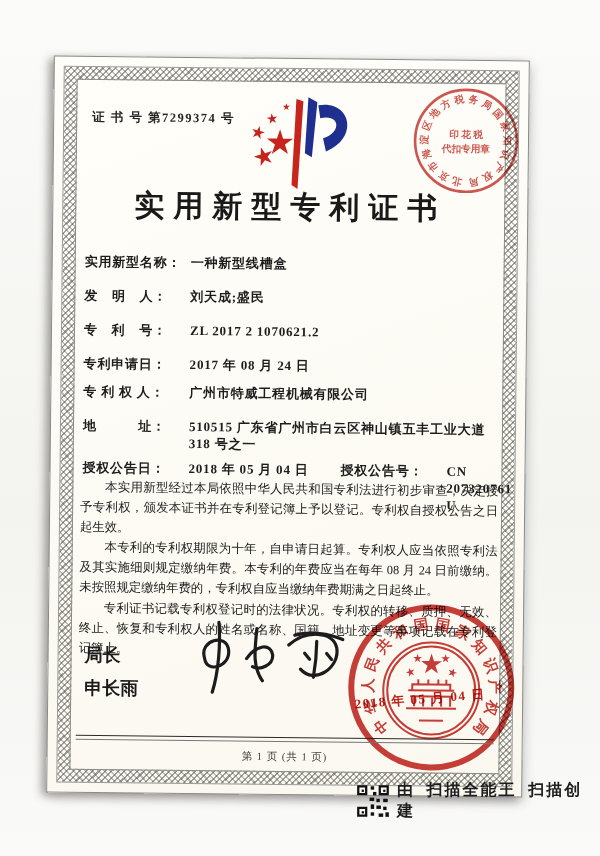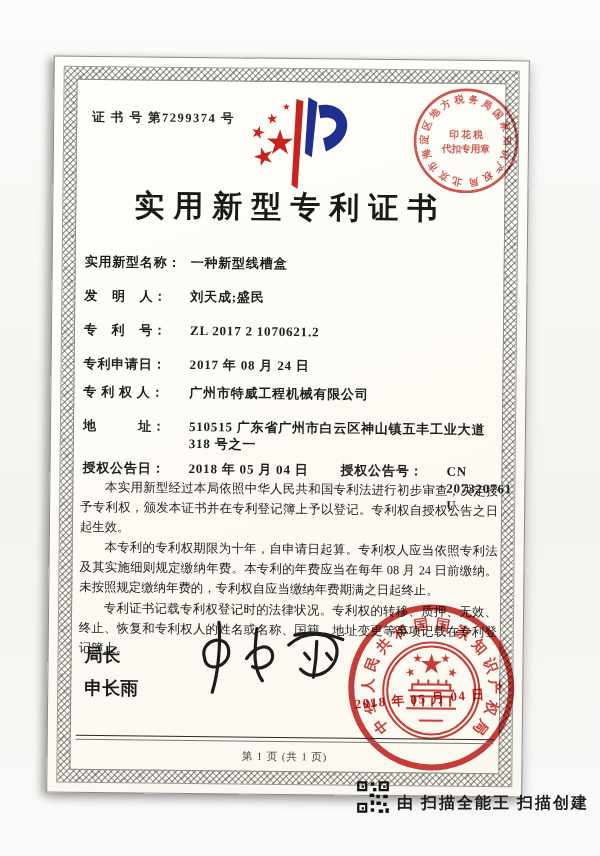--- a/index.html
+++ b/index.html
@@ -67,22 +67,22 @@
   .official-seal .star{fill:#c0231d;stroke:none;}
   .seal-date{
     position:absolute;left:286px;top:630px;width:172px;text-align:center;
     color:#c0231d;font-size:13px;font-weight:700;letter-spacing:1.5px;
     transform:rotate(-5deg);mix-blend-mode:multiply;
   }
   .rule{position:absolute;left:28px;right:28px;top:678px;height:3px;border-top:1.5px solid #2a2a2a;border-bottom:1px solid #777;}
   .page-info{position:absolute;left:0;right:0;top:691px;text-align:center;font-size:10.5px;color:#3a3a3a;letter-spacing:1px;}
   
   .watermark{
-    position:absolute;left:356px;top:780px;display:flex;align-items:flex-end;gap:7px;z-index:5;
-    font-family:Liberation Serif, serif;
+    position:absolute;left:356px;top:780px;display:flex;align-items:center;gap:7px;z-index:5;
+    font-family:Liberation Mono, monospace;
   }
   .watermark .wm-text{font-size:16px;font-weight:700;color:#1d1d1d;letter-spacing:2px;}
 </style>
 </head>
 <body>
 
 <div class="scan">
   <div class="page">
     <div class="frame"></div>
 

